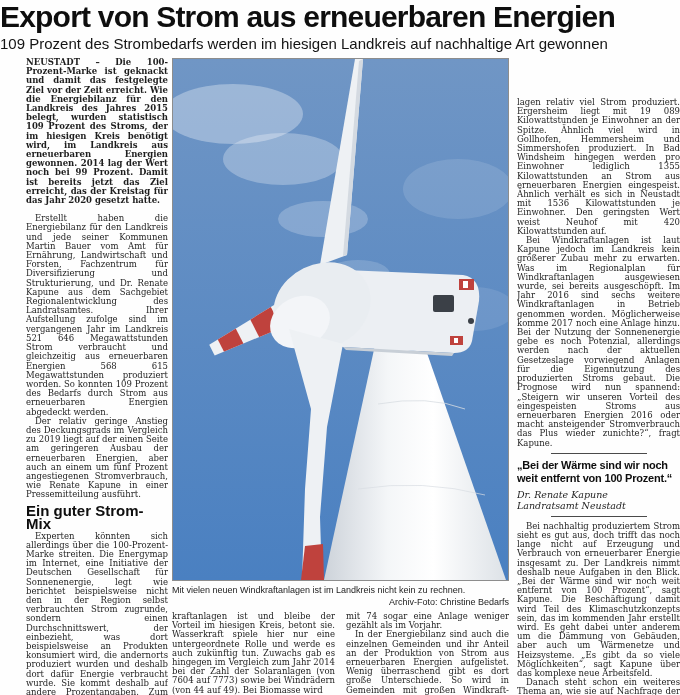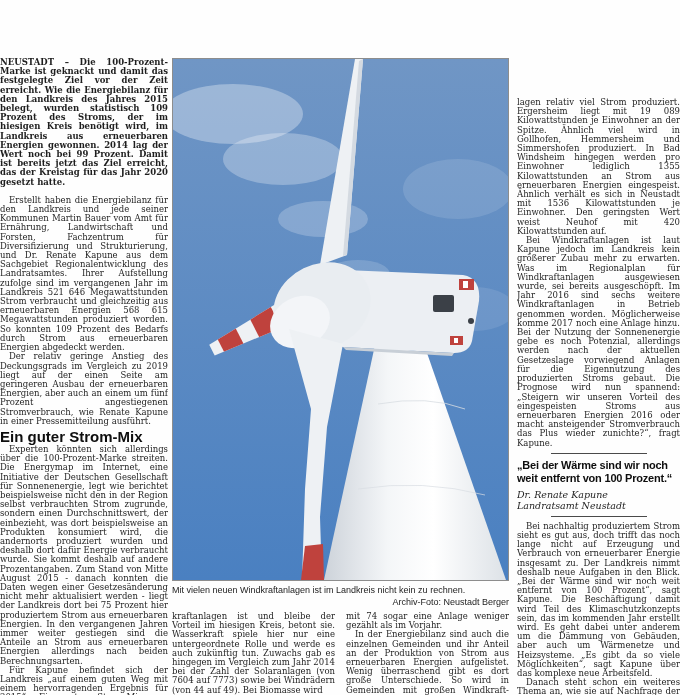--- a/index.html
+++ b/index.html
@@ -27,21 +27,21 @@
   }
   .col p { margin:0; }
   .col p.ind { text-indent:9px; }
   .lead { font-weight:bold; margin-bottom:9px !important; }
   .subhead {
     font-family:"Liberation Sans", sans-serif; font-weight:bold;
     font-size:15px; line-height:13px; text-align:left; color:#0e0e0e;
     margin:4px 0 2px 0 !important;
   }
 
-  .col-left  { position:absolute; left:0;   top:58px; width:168px; height:637px; }
+  .col-left  { position:absolute; left:0;   top:58px; width:168px; height:637px;padding-left:26px; }
   .col-right { position:absolute; left:517px; top:58px; width:163px; height:637px;margin-top:40px; }
 
   
   .photo-block { position:absolute; left:172px; top:58px; width:337px; height:637px; overflow:hidden; }
   .photo-frame { width:337px; height:523px; border:1px solid #8d8d8d; background:#4a80c1; }
   .photo-frame svg { display:block; }
   figcaption {
     font-family:"Liberation Sans", sans-serif; font-size:9px; line-height:12px;
     color:#232323; margin-top:3px;
   }
@@ -62,20 +62,24 @@
     font-family:"DejaVu Serif", serif; font-style:italic;
     font-size:9.5px; line-height:11px; text-align:left; color:#1e1e1e;
   }
   .qname { margin-top:3px; }
 </style>
 </head>
 <body>
 
 <div class="page">
 
+  <header>
+    <h1 class="headline">Export von Strom aus erneuerbaren Energien</h1>
+    <h2 class="subheadline">109 Prozent des Strombedarfs werden im hiesigen Landkreis auf nachhaltige Art gewonnen</h2>
+  </header>
 
   <div class="col col-left">
     <p class="lead">NEUSTADT – Die 100-Prozent-Marke ist geknackt und damit das festgelegte Ziel vor der Zeit erreicht. Wie die Energiebilanz für den Landkreis des Jahres 2015 belegt, wurden statistisch 109 Prozent des Stroms, der im hiesigen Kreis benötigt wird, im Landkreis aus erneuerbaren Energien gewonnen. 2014 lag der Wert noch bei 99 Prozent. Damit ist bereits jetzt das Ziel erreicht, das der Kreistag für das Jahr 2020 gesetzt hatte.</p>
     <p class="ind">Erstellt haben die Energiebilanz für den Landkreis und jede seiner Kommunen Martin Bauer vom Amt für Ernährung, Landwirtschaft und Forsten, Fachzentrum für Diversifizierung und Strukturierung, und Dr. Renate Kapune aus dem Sachgebiet Regionalentwicklung des Landratsamtes. Ihrer Aufstellung zufolge sind im vergangenen Jahr im Landkreis 521 646 Megawattstunden Strom verbraucht und gleichzeitig aus erneuerbaren Energien 568 615 Megawattstunden produziert worden. So konnten 109 Prozent des Bedarfs durch Strom aus erneuerbaren Energien abgedeckt werden.</p>
     <p class="ind">Der relativ geringe Anstieg des Deckungsgrads im Vergleich zu 2019 liegt auf der einen Seite am geringeren Ausbau der erneuerbaren Energien, aber auch an einem um fünf Prozent angestiegenen Stromverbrauch, wie Renate Kapune in einer Pressemitteilung ausführt.</p>
     <h3 class="subhead">Ein guter Strom-Mix</h3>
     <p class="ind">Experten könnten sich allerdings über die 100-Prozent-Marke streiten. Die Energymap im Internet, eine Initiative der Deutschen Gesellschaft für Sonnenenergie, legt wie berichtet beispielsweise nicht den in der Region selbst verbrauchten Strom zugrunde, sondern einen Durchschnittswert, der einbezieht, was dort beispielsweise an Produkten konsumiert wird, die andernorts produziert wurden und deshalb dort dafür Energie verbraucht wurde. Sie kommt deshalb auf andere Prozentangaben. Zum Stand von Mitte August 2015 - danach konnten die Daten wegen einer Gesetzesänderung nicht mehr aktualisiert werden - liegt der Landkreis dort bei 75 Prozent hier produziertem Strom aus erneuerbaren Energien. In den vergangenen Jahren immer weiter gestiegen sind die Anteile an Strom aus erneuerbaren Energien allerdings nach beiden Berechnungsarten.</p>
     <p class="ind">Für Kapune befindet sich der Landkreis „auf einem guten Weg mit einem hervorragenden Ergebnis für 2015“. Ein guter Strom-Mix aus Biomasse-, Photovoltaik- und Wind-</p>
   </div>
 
@@ -143,21 +147,21 @@
 
         <g>
           <path d="M116,270 L170,285 L154,368 L147,458 L149,521 L129,521 L132,430 L138,350 Z" fill="var(--turbine-white,#eef1f4)"></path>
           <polygon points="132,487 150,485 151,521 128,521" fill="var(--stripe-red,#bf423d)"></polygon>
         </g>
       </svg>
     </div>
 
     <figcaption>
       <div class="cap">Mit vielen neuen Windkraftanlagen ist im Landkreis nicht kein zu rechnen.</div>
-      <div class="credit">Archiv-Foto: Neustadt Berger</div>
+      <div class="credit">Archiv-Foto: Christine Bedarfs</div>
     </figcaption>
 
     <div class="below">
       <div class="col bcol">
         <p>kraftanlagen ist und bleibe der Vorteil im hiesigen Kreis, betont sie. Wasserkraft spiele hier nur eine untergeordnete Rolle und werde es auch zukünftig tun. Zuwachs gab es hingegen im Vergleich zum Jahr 2014 bei der Zahl der Solaranlagen (von 7604 auf 7773) sowie bei Windrädern (von 44 auf 49). Bei Biomasse wird</p>
       </div>
       <div class="col bcol">
         <p>mit 74 sogar eine Anlage weniger gezählt als im Vorjahr.</p>
         <p class="ind">In der Energiebilanz sind auch die einzelnen Gemeinden und ihr Anteil an der Produktion von Strom aus erneuerbaren Energien aufgelistet. Wenig überraschend gibt es dort große Unterschiede. So wird in Gemeinden mit großen Windkraft- oder Solaran-</p>
       </div>

